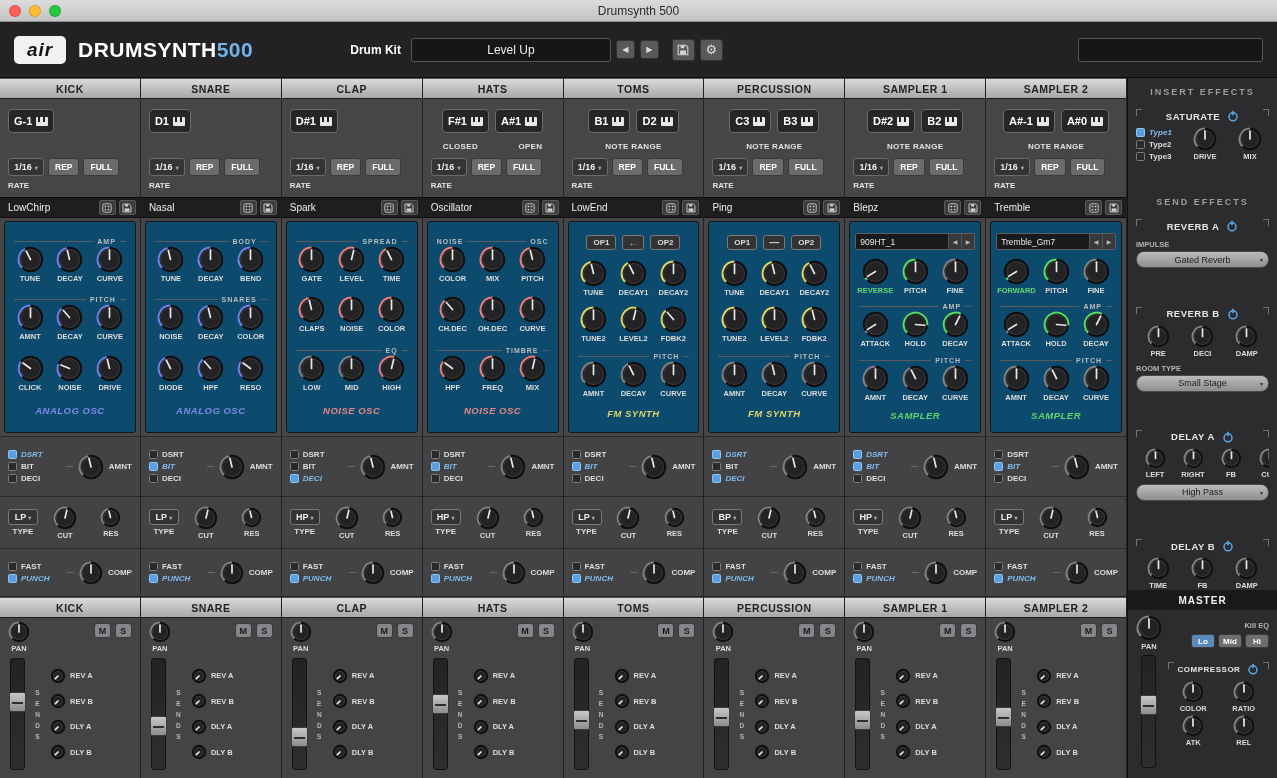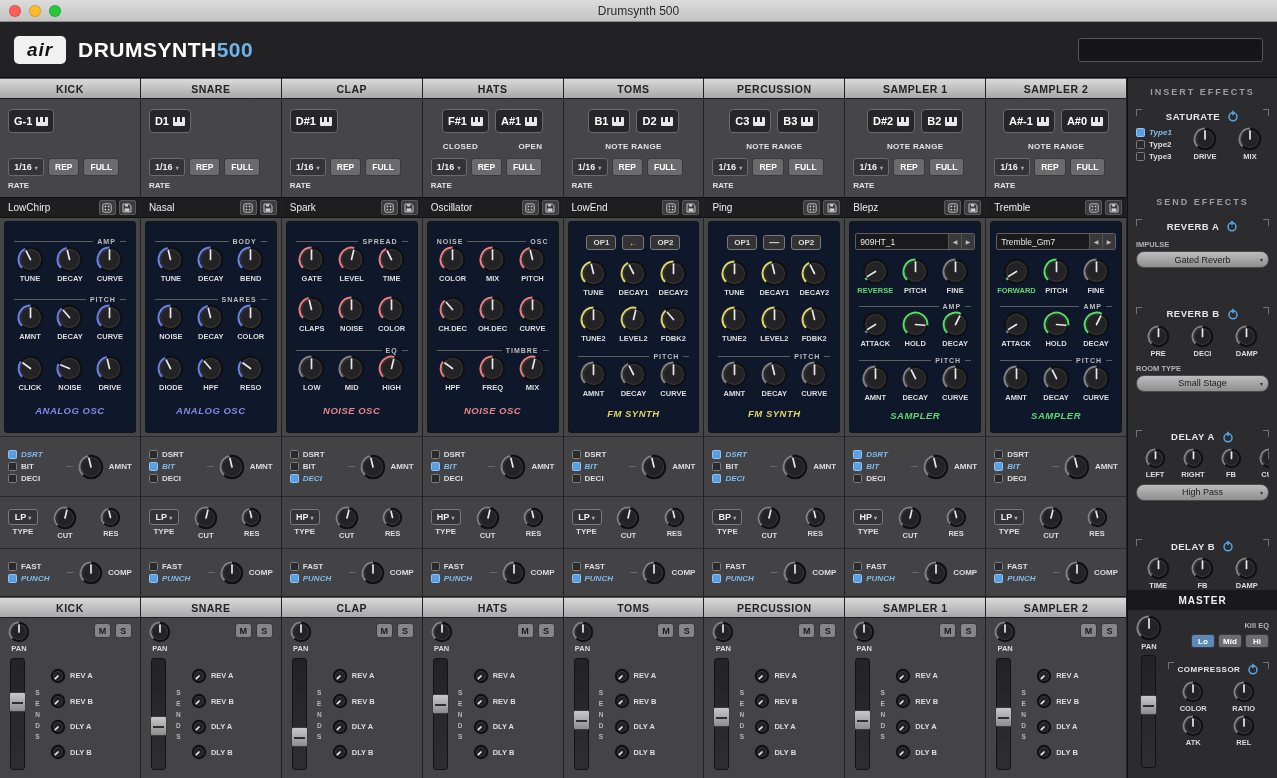--- a/index.html
+++ b/index.html
@@ -35,21 +35,21 @@
 .kbd::after{content:"";position:absolute;top:0;left:2px;right:1px;height:5px;background:repeating-linear-gradient(90deg,#222 0 2px,transparent 2px 5px);}
 .caps{height:14px;display:flex;justify-content:space-around;align-items:center;color:#e2e2e2;font-size:8px;font-weight:bold;letter-spacing:.3px;flex:none;}
 .rate-row{height:26px;display:flex;align-items:center;gap:4px;padding:2px 8px 0;flex:none;}
 .rate-dd{width:36px;height:18px;background:#343436;border:1px solid #6b6b6b;border-radius:3px;color:#eee;font-size:9px;font-weight:bold;display:flex;align-items:center;justify-content:center;gap:3px;cursor:pointer;}
 .ar{font-size:6px;color:#aaa;}
 .rbtn{height:18px;padding:0 6px;background:#6b6b6d;border:1px solid #3a3a3a;border-radius:3px;color:#fff;font-size:8.5px;font-weight:bold;display:flex;align-items:center;cursor:pointer;}
 .rate-lbl{height:15px;padding:2px 8px 0;color:#e2e2e2;font-size:8px;font-weight:bold;flex:none;}
 .preset{height:21px;margin-top:3px;background:#1e1e20;border-top:1px solid #0f0f0f;border-bottom:1px solid #0f0f0f;display:flex;align-items:center;padding:0 4px 0 8px;gap:3px;flex:none;}
 .pname{flex:1;color:#eee;font-size:10px;white-space:nowrap;overflow:hidden;cursor:pointer;}
 .pico{width:17px;height:15px;background:#3c3c3e;border:1px solid #5a5a5a;border-radius:2px;display:flex;align-items:center;justify-content:center;cursor:pointer;flex:none;}
-.synth{height:212px;margin:3px 4px;background:#0f172a;border:1px solid #151515;border-radius:3px;display:flex;flex-direction:column;justify-content:space-evenly;padding:3px 5px;flex:none;}
+.synth{height:212px;margin:3px 4px;background:#0c4a6e;border:1px solid #151515;border-radius:3px;display:flex;flex-direction:column;justify-content:space-evenly;padding:3px 5px;flex:none;}
 .ops{display:flex;align-items:center;justify-content:center;gap:6px;}
 .op{min-width:30px;height:15px;border:1px solid #7a7a7a;border-radius:3px;color:#ddd;font-size:8px;font-weight:bold;display:flex;align-items:center;justify-content:center;background:#333335;cursor:pointer;}
 .oproute{min-width:22px;font-size:10px;}
 .sample-bar{height:17px;display:flex;align-items:center;border:1px solid #5e5e5e;background:#1a1a1c;border-radius:2px;overflow:hidden;cursor:pointer;}
 .sname{flex:1;color:#e8e8e8;font-size:8.5px;padding-left:4px;white-space:nowrap;overflow:hidden;}
 .sarr{width:13px;height:100%;border-left:1px solid #555;color:#bbb;font-size:6px;display:flex;align-items:center;justify-content:center;background:#39393b;flex:none;}
 .srow{display:flex;flex-direction:column;gap:1px;}
 .rlab{display:flex;align-items:center;gap:4px;color:#bdbdbd;font-size:7px;font-weight:bold;letter-spacing:1px;margin:0 4px;}
 .rlab i{flex:1;height:1px;background:#5c5c5e;}
 .rlab b{width:6px;height:1px;background:#5c5c5e;}
@@ -126,20 +126,42 @@
       <span class="light" style="background: rgb(40, 200, 64);"></span>
     </div>
     <div class="title-text">Drumsynth 500</div>
   </div>
 
   <div class="appheader">
     <div class="air-logo">
         <span>air</span>
       </div>
     <div class="app-title"><span>DRUM</span><span>SYNTH</span><span class="n">500</span></div>
+    <div class="kitgroup">
+      <span class="kitlabel">Drum Kit</span>
+      <div class="kitbox">
+          <span>Level Up</span>
+        </div>
+      <div class="hbtn">
+          <span>◀</span>
+        </div>
+      <div class="hbtn">
+          <span>▶</span>
+        </div>
+      <div class="hbtn wide gap">
+        <svg width="12" height="12" viewBox="0 0 10 10">
+            <path d="M1 1 h6.3 L9 2.7 V9 H1 Z" fill="none" stroke="#d8d8d8" stroke-width="0.9"></path>
+            <rect x="3.1" y="1.2" width="3" height="2.3" fill="#d8d8d8"></rect>
+            <rect x="2.6" y="5.4" width="4.8" height="3.1" fill="#d8d8d8"></rect>
+          </svg>
+      </div>
+      <div class="hbtn wide">
+          <span style="color:#d8d8d8">⚙</span>
+        </div>
+    </div>
     <div class="infobox"></div>
   </div>
 
   <div class="main">
     <div class="channels" id="channels">
         <div class="channel">
     <div class="ch-header">KICK</div>
     <div class="notes single">
             <div class="note-btn">
               <span>G-1</span>

